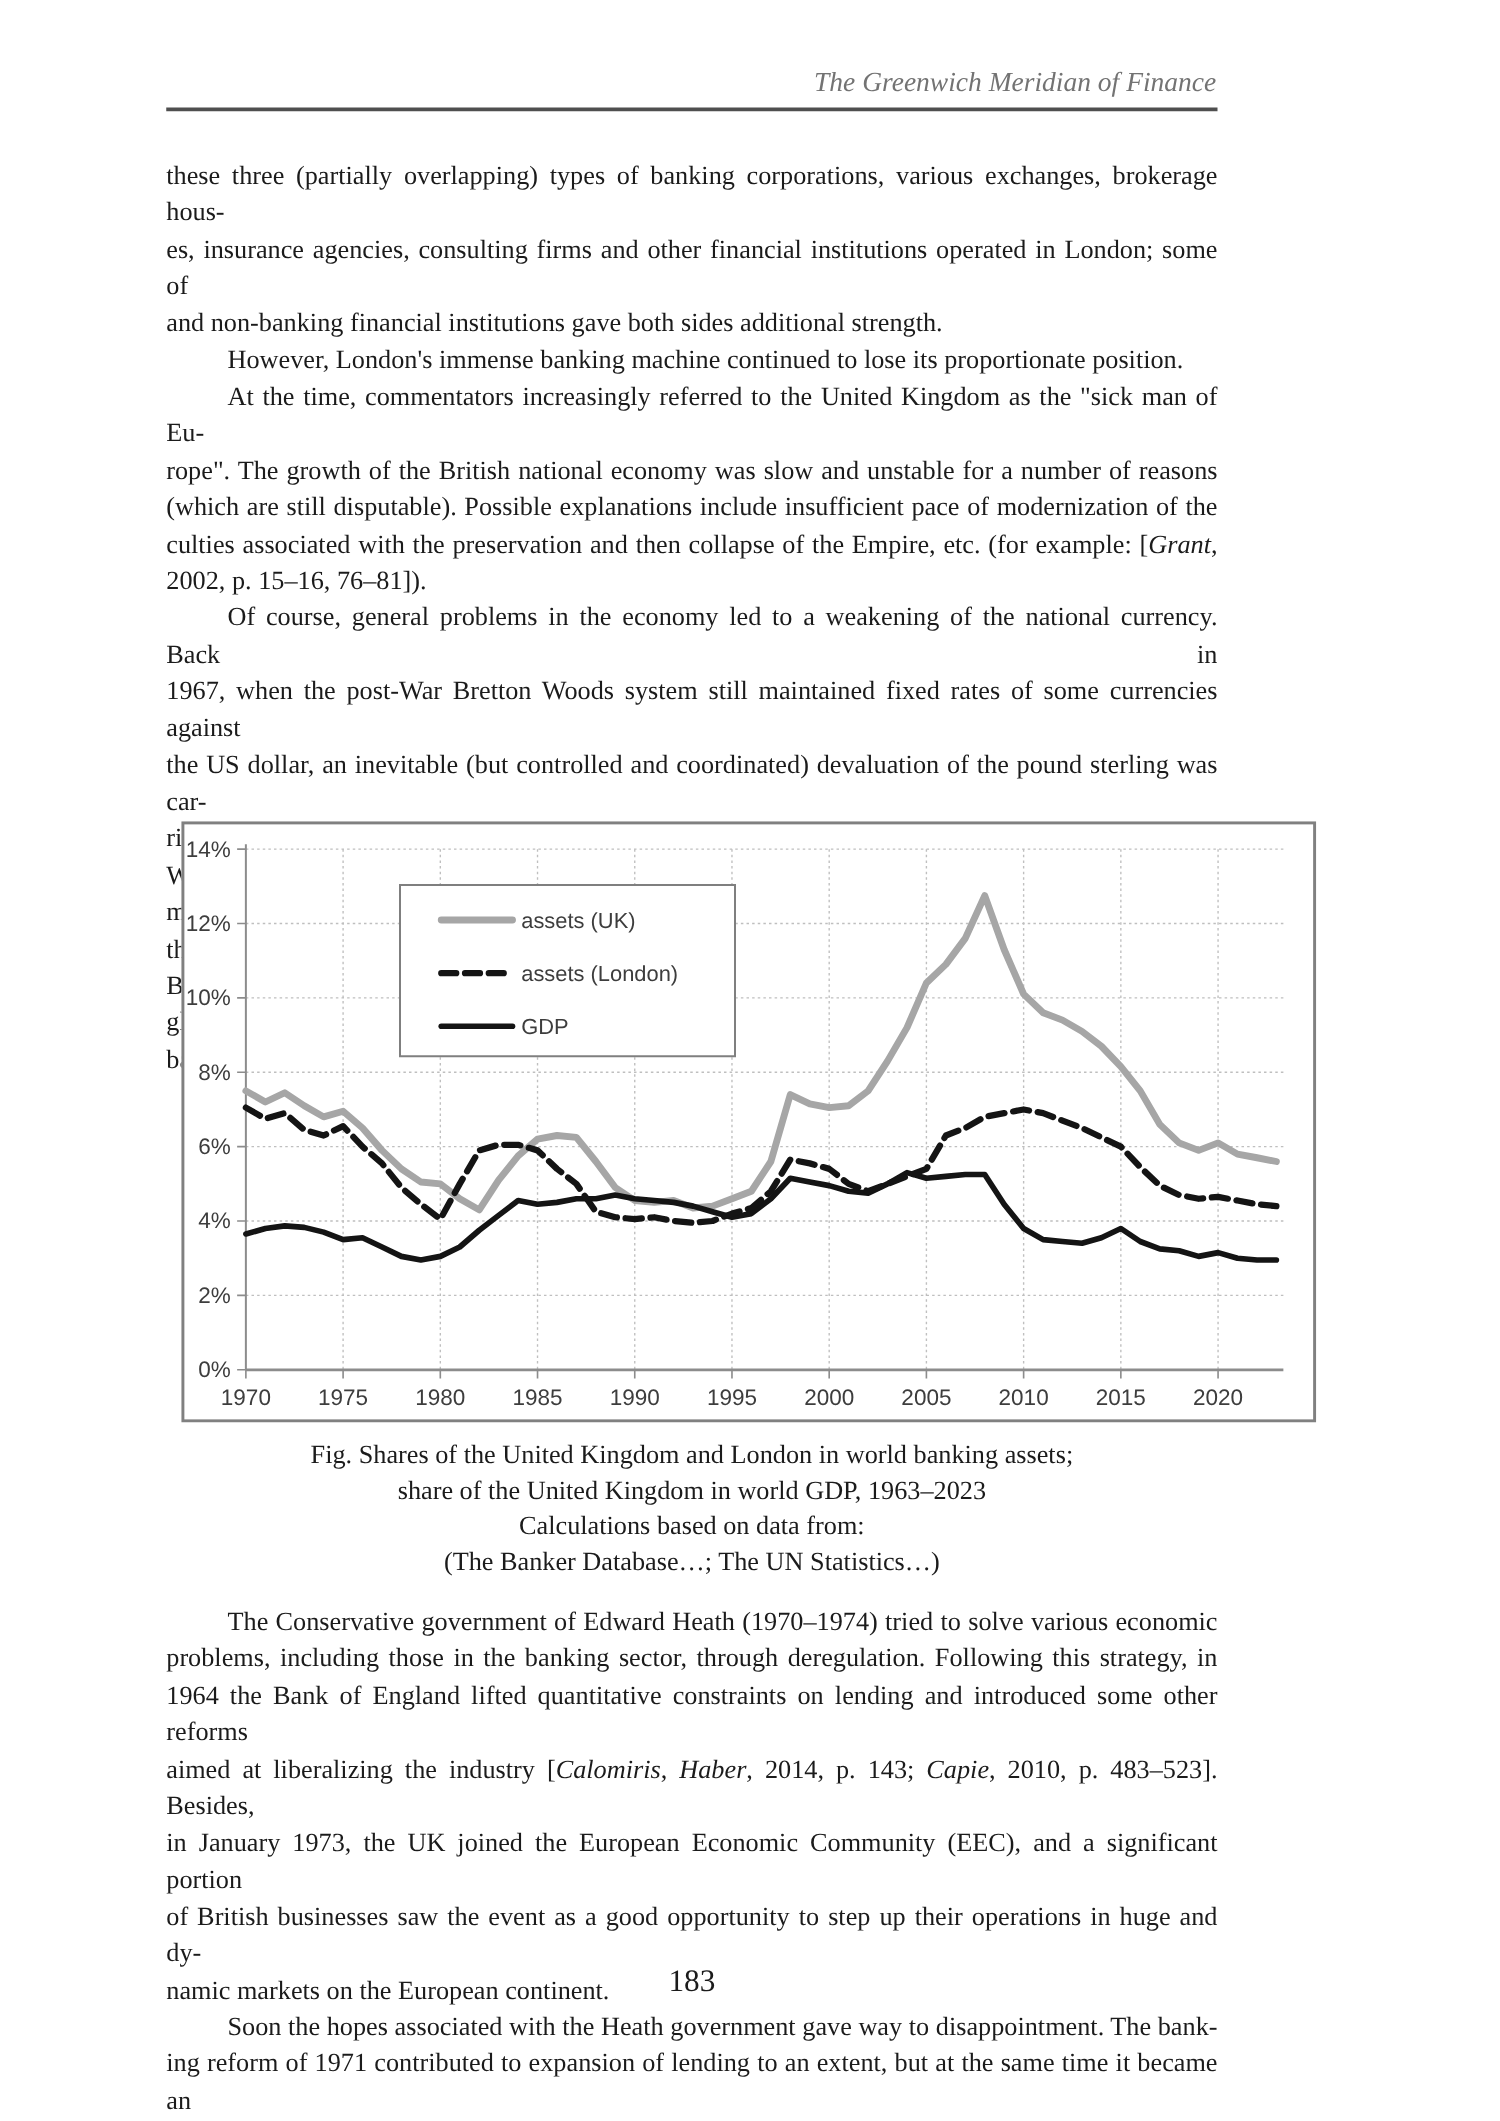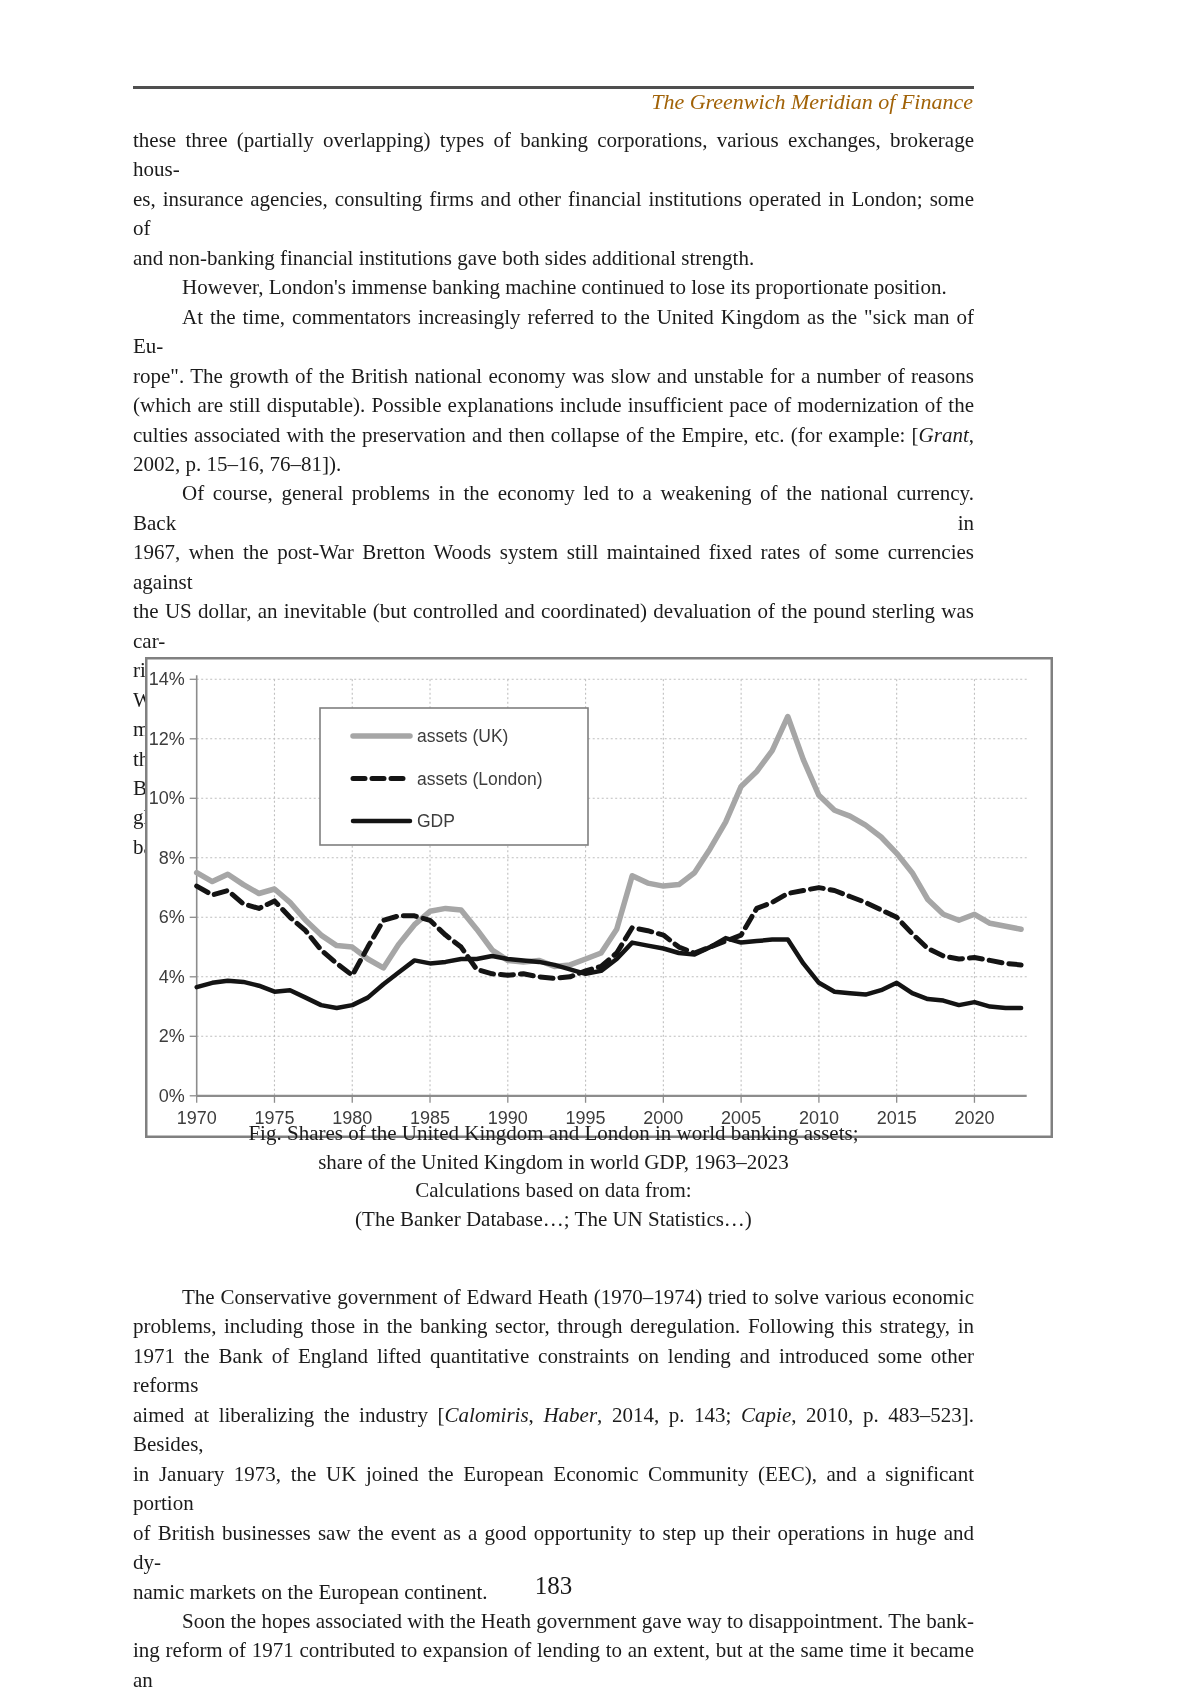--- a/index.html
+++ b/index.html
@@ -3,40 +3,40 @@
 <meta charset="utf-8">
 <style>
   html,body { margin:0; padding:0; }
   body {
     width:1200px; height:1697px; position:relative; background:#ffffff;
     font-family:"Liberation Serif", serif; color:#1b1b1b;
     -webkit-font-smoothing:antialiased;
   }
   .running-head {
     position:absolute; top:53px; left:133px; width:840px;
-    text-align:right; font-style:italic; font-size:22px; color:#a16207;margin-top:36px;
+    text-align:right; font-style:italic; font-size:22px; color:#737373;
   }
   .head-rule {
     position:absolute; top:86px; left:133px; width:841px; height:3px;
     background:#4f4f4f;
   }
   .textblock {
     position:absolute; left:133px; width:841px;
     font-size:21px; line-height:29.45px;
   }
   #text-top { top:126px; }
   #text-bottom { top:1283px; }
   .tline { text-align:justify; text-align-last:justify; }
   .tline.lastline { text-align-last:left; }
   .tline.indent { text-indent:49px; }
   .figure { position:absolute; left:145px; top:657px; width:908px; height:481px; }
   #chart-svg { display:block; }
   #chart-svg text { font-family:"Liberation Sans", sans-serif; }
   .caption {
-    position:absolute; left:133px; top:1119px; width:841px;
+    position:absolute; left:133px; top:1149px; width:841px;
     text-align:center; font-size:21px; line-height:28.6px;
   }
   .pageno {
     position:absolute; left:133px; top:1572px; width:841px;
     text-align:center; font-size:25px;
   }
 </style>
 </head>
 <body>
 
@@ -148,21 +148,21 @@
   <div class="caption-line">Fig. Shares of the United Kingdom and London in world banking assets;</div>
   <div class="caption-line">share of the United Kingdom in world GDP, 1963–2023</div>
   <div class="caption-line">Calculations based on data from:</div>
   <div class="caption-line">(The Banker Database…; The UN Statistics…)</div>
 </div>
 
 <div class="textblock" id="text-bottom">
     <div>
       <div class="tline indent">The Conservative government of Edward Heath (1970–1974) tried to solve various economic</div>
       <div class="tline">problems, including those in the banking sector, through deregulation. Following this strategy, in</div>
-      <div class="tline">1971 the Bank of England lifted quantitative constraints on lending and introduced some other reforms</div>
+      <div class="tline">1964 the Bank of England lifted quantitative constraints on lending and introduced some other reforms</div>
       <div class="tline">aimed at liberalizing the industry [<i>Calomiris</i>, <i>Haber</i>, 2014, p. 143; <i>Capie</i>, 2010, p. 483–523]. Besides,</div>
       <div class="tline">in January 1973, the UK joined the European Economic Community (EEC), and a significant portion</div>
       <div class="tline">of British businesses saw the event as a good opportunity to step up their operations in huge and dy-</div>
       <div class="tline lastline">namic markets on the European continent.</div>
     </div>
     <div>
       <div class="tline indent">Soon the hopes associated with the Heath government gave way to disappointment. The bank-</div>
       <div class="tline">ing reform of 1971 contributed to expansion of lending to an extent, but at the same time it became an</div>
       <div class="tline">additional source of inflation [, , 2014, p. 143–145]. In the autumn of 1973, the Arab-</div>
     </div>

